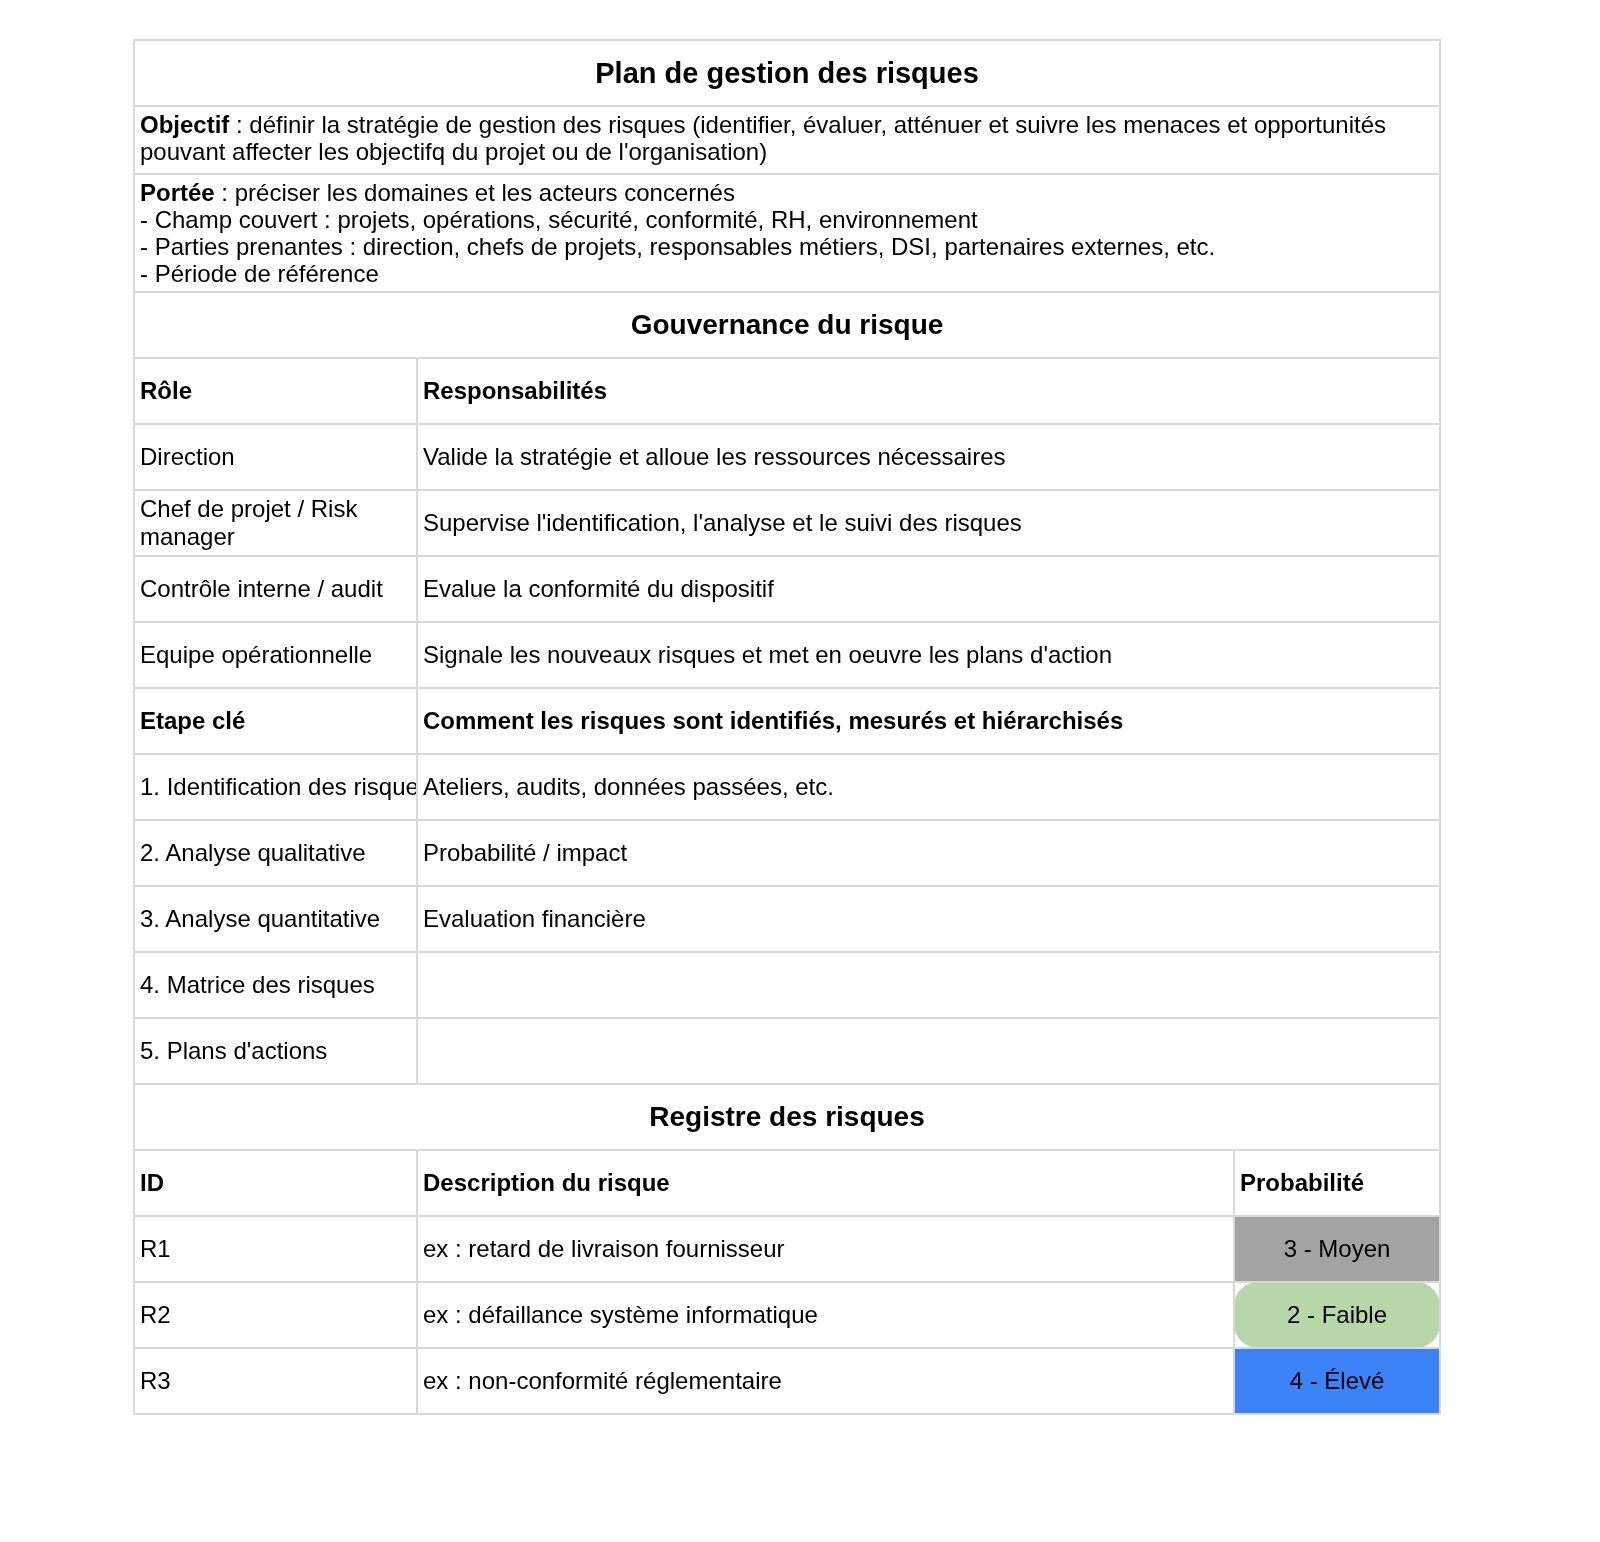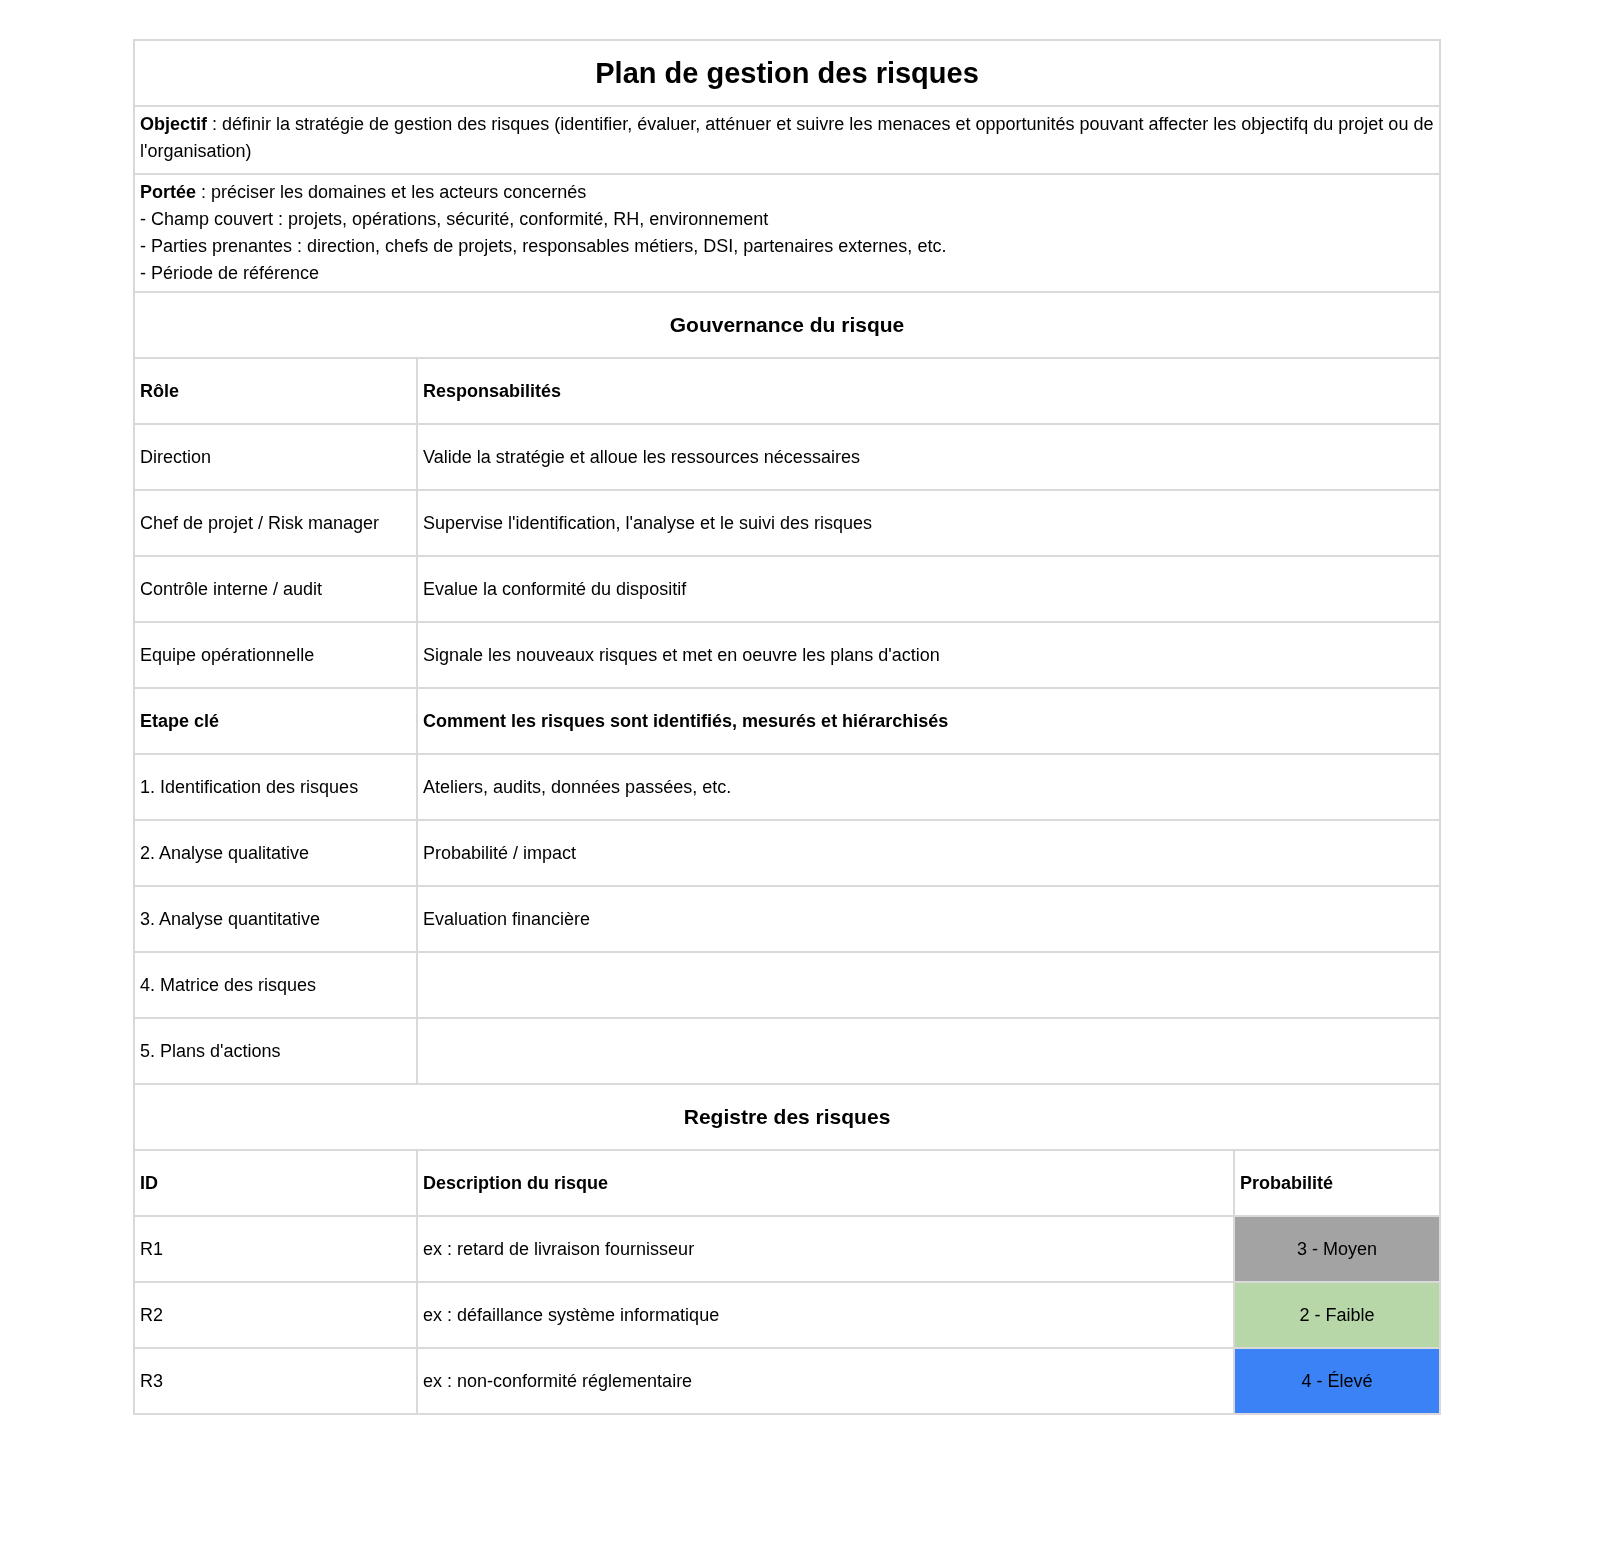--- a/index.html
+++ b/index.html
@@ -1,20 +1,20 @@
 <!DOCTYPE html>
 <html><head>
 <meta charset="utf-8">
 <style>
   html, body { margin: 0; padding: 0; background: #ffffff; }
   body { width: 1600px; height: 1542px; position: relative; font-family: "Liberation Sans", sans-serif; color: #000; }
   .sheet { position: absolute; left: 133px; top: 39px; width: 1306px; border-collapse: collapse; table-layout: fixed; }
-  .sheet td { border: 2px solid #d9d9d9; padding: 0 5px; font-size: 18px; line-height: 28px; vertical-align: middle; overflow: hidden; white-space: nowrap; }
+  .sheet td { border: 2px solid #d9d9d9; padding: 0 5px; font-size: 24px; line-height: 28px; vertical-align: middle; overflow: hidden; white-space: nowrap; }
   .title td { height: 64px; text-align: center; font-weight: bold; font-size: 29px; border-radius: 16px; }
-  .section td { height: 64px; text-align: center; font-weight: bold; font-size: 21px; }
+  .section td { height: 64px; text-align: center; font-weight: bold; font-size: 28px; }
   .row td { height: 64px; }
   .hdr td { font-weight: bold; margin-left: 30px; }
   .wrap { white-space: normal !important; }
   .textblock { padding-top: 4px !important; padding-bottom: 4px !important; vertical-align: top !important; line-height: 27px !important; }
   .prob { text-align: center; }
   b { font-weight: bold; }
 </style>
 </head>
 <body>
 
@@ -98,21 +98,21 @@
     <td>Probabilité</td>
   </tr>
   <tr class="row">
     <td>R1</td>
     <td>ex : retard de livraison fournisseur</td>
     <td class="prob" style="background: #a3a3a3;">3 - Moyen</td>
   </tr>
   <tr class="row">
     <td>R2</td>
     <td>ex : défaillance système informatique</td>
-    <td class="prob" style="background: rgb(183, 215, 168);">2 - Faible</td>
+    <td class="prob" style="background: rgb(183, 215, 168); border-radius: 24px;">2 - Faible</td>
   </tr>
   <tr class="row">
     <td>R3</td>
     <td>ex : non-conformité réglementaire</td>
     <td class="prob" style="background: #3b82f6;">4 - Élevé</td>
   </tr>
 </tbody>
   </table>
 
 </body></html>

